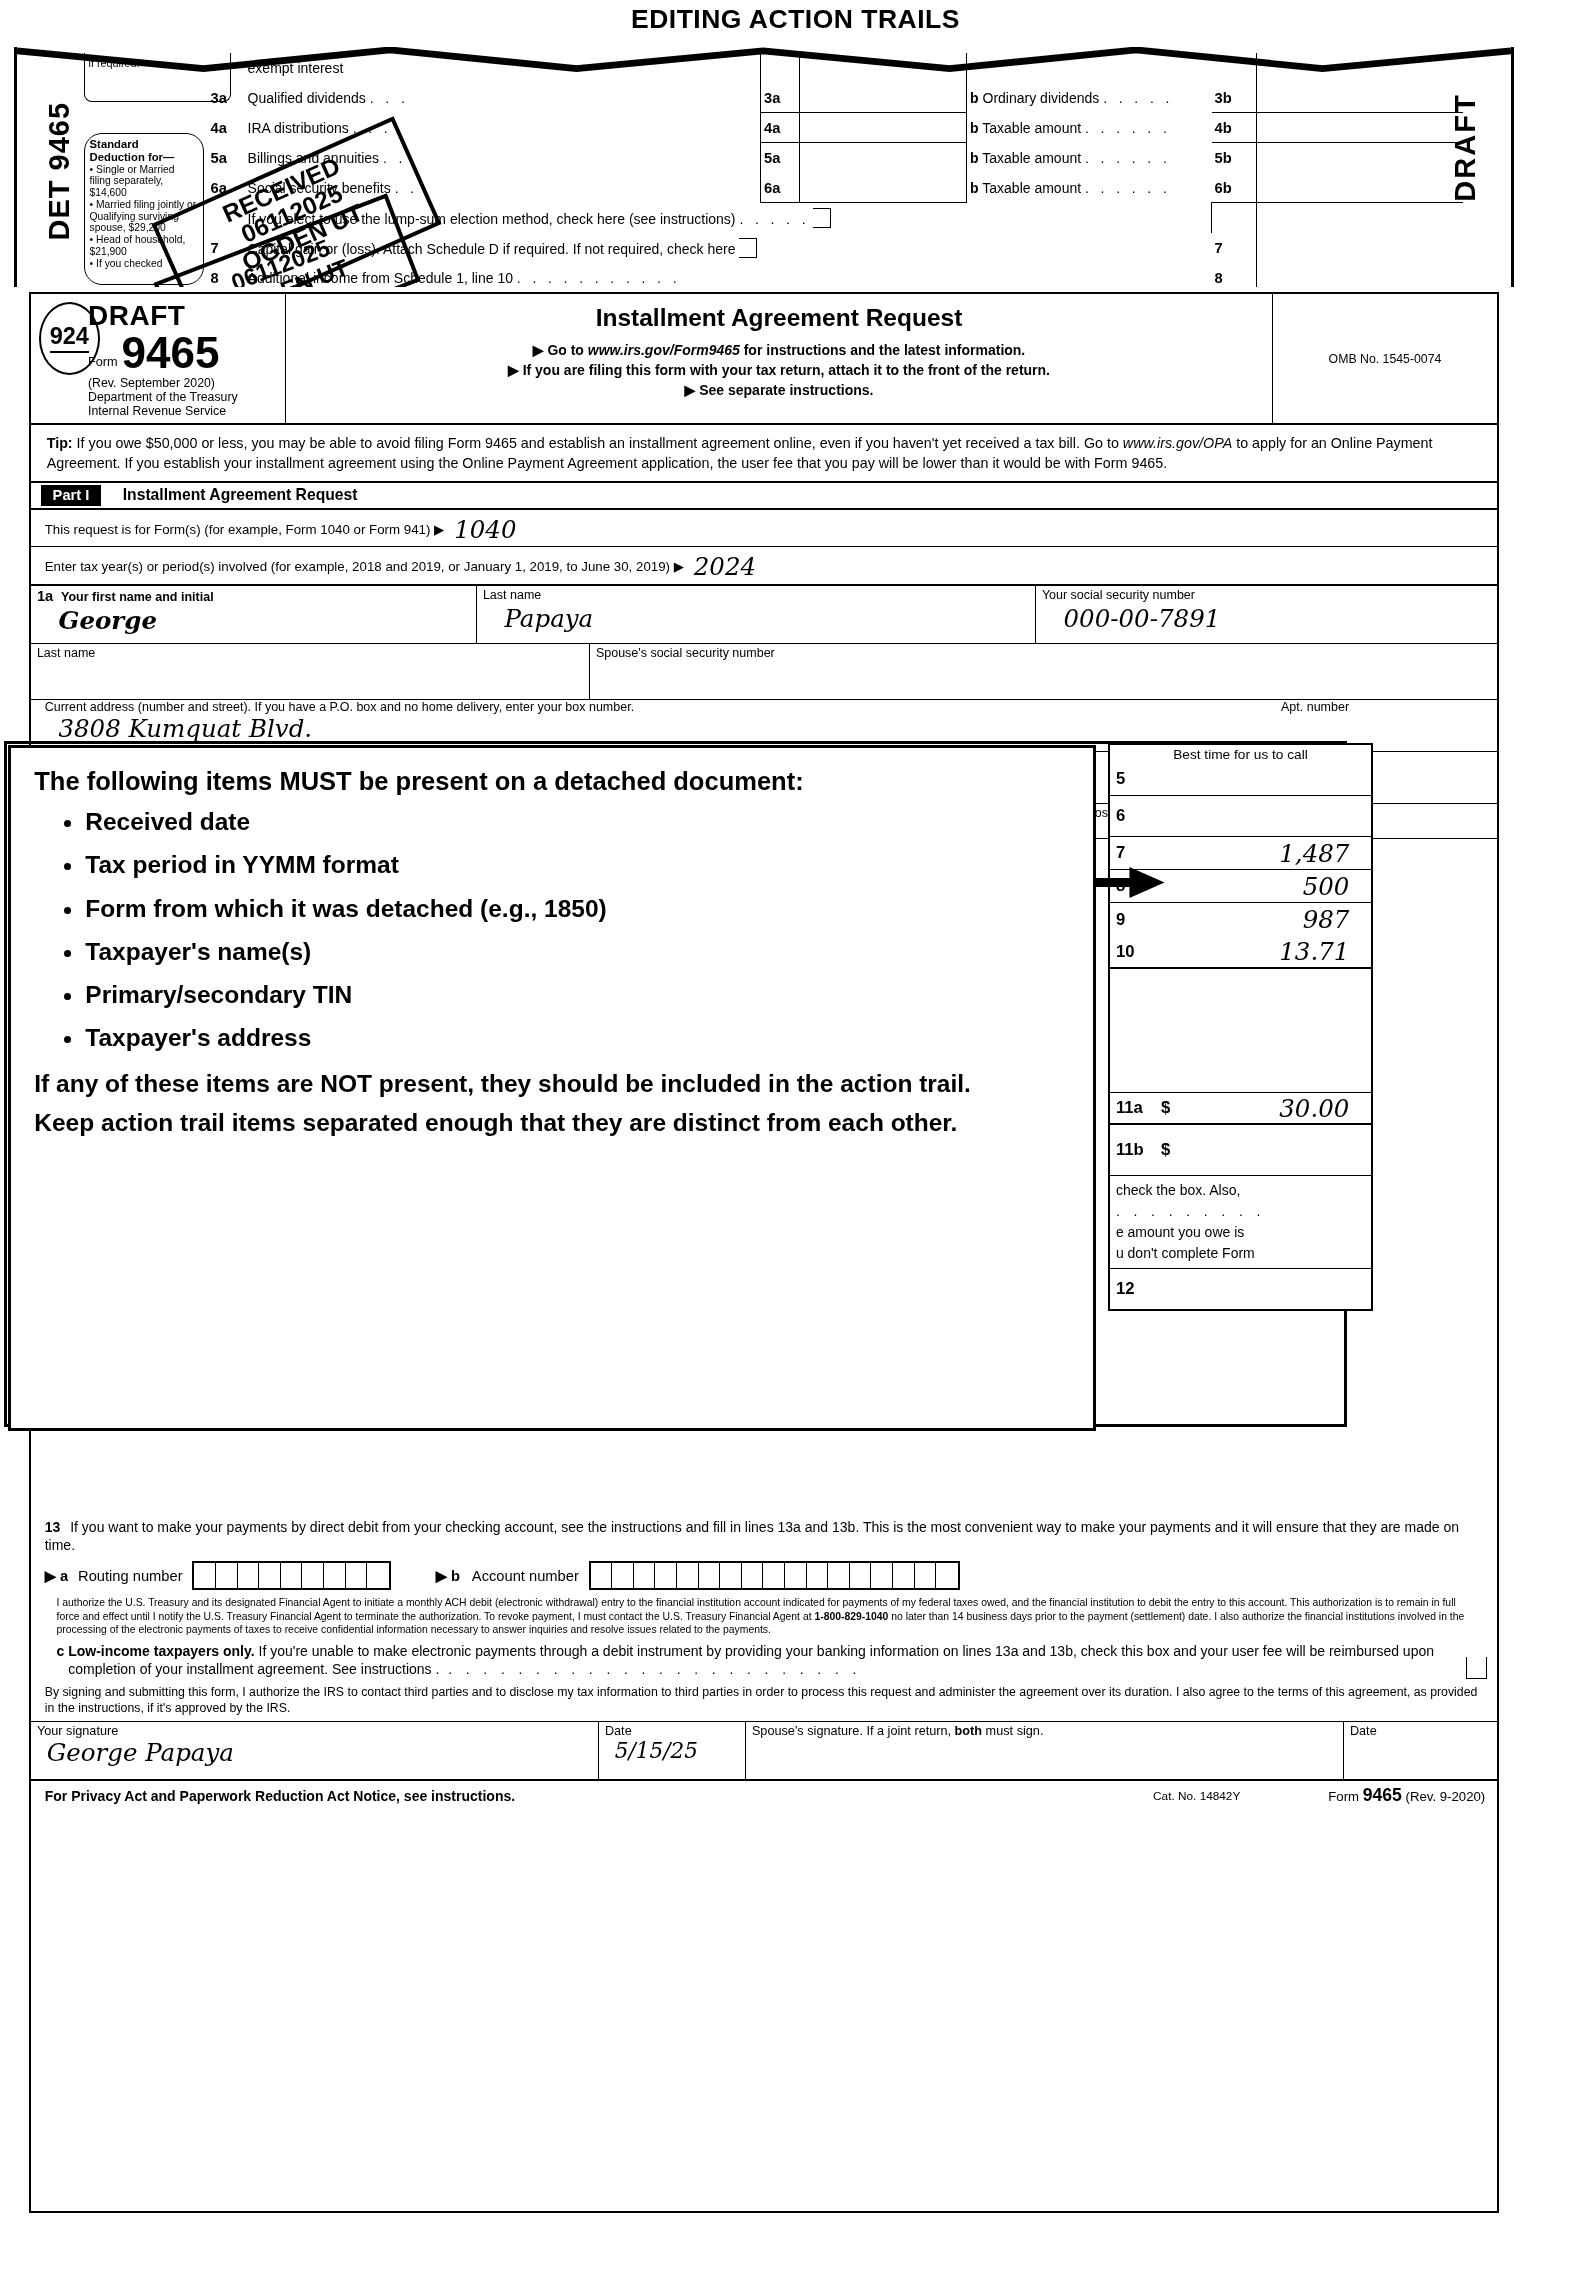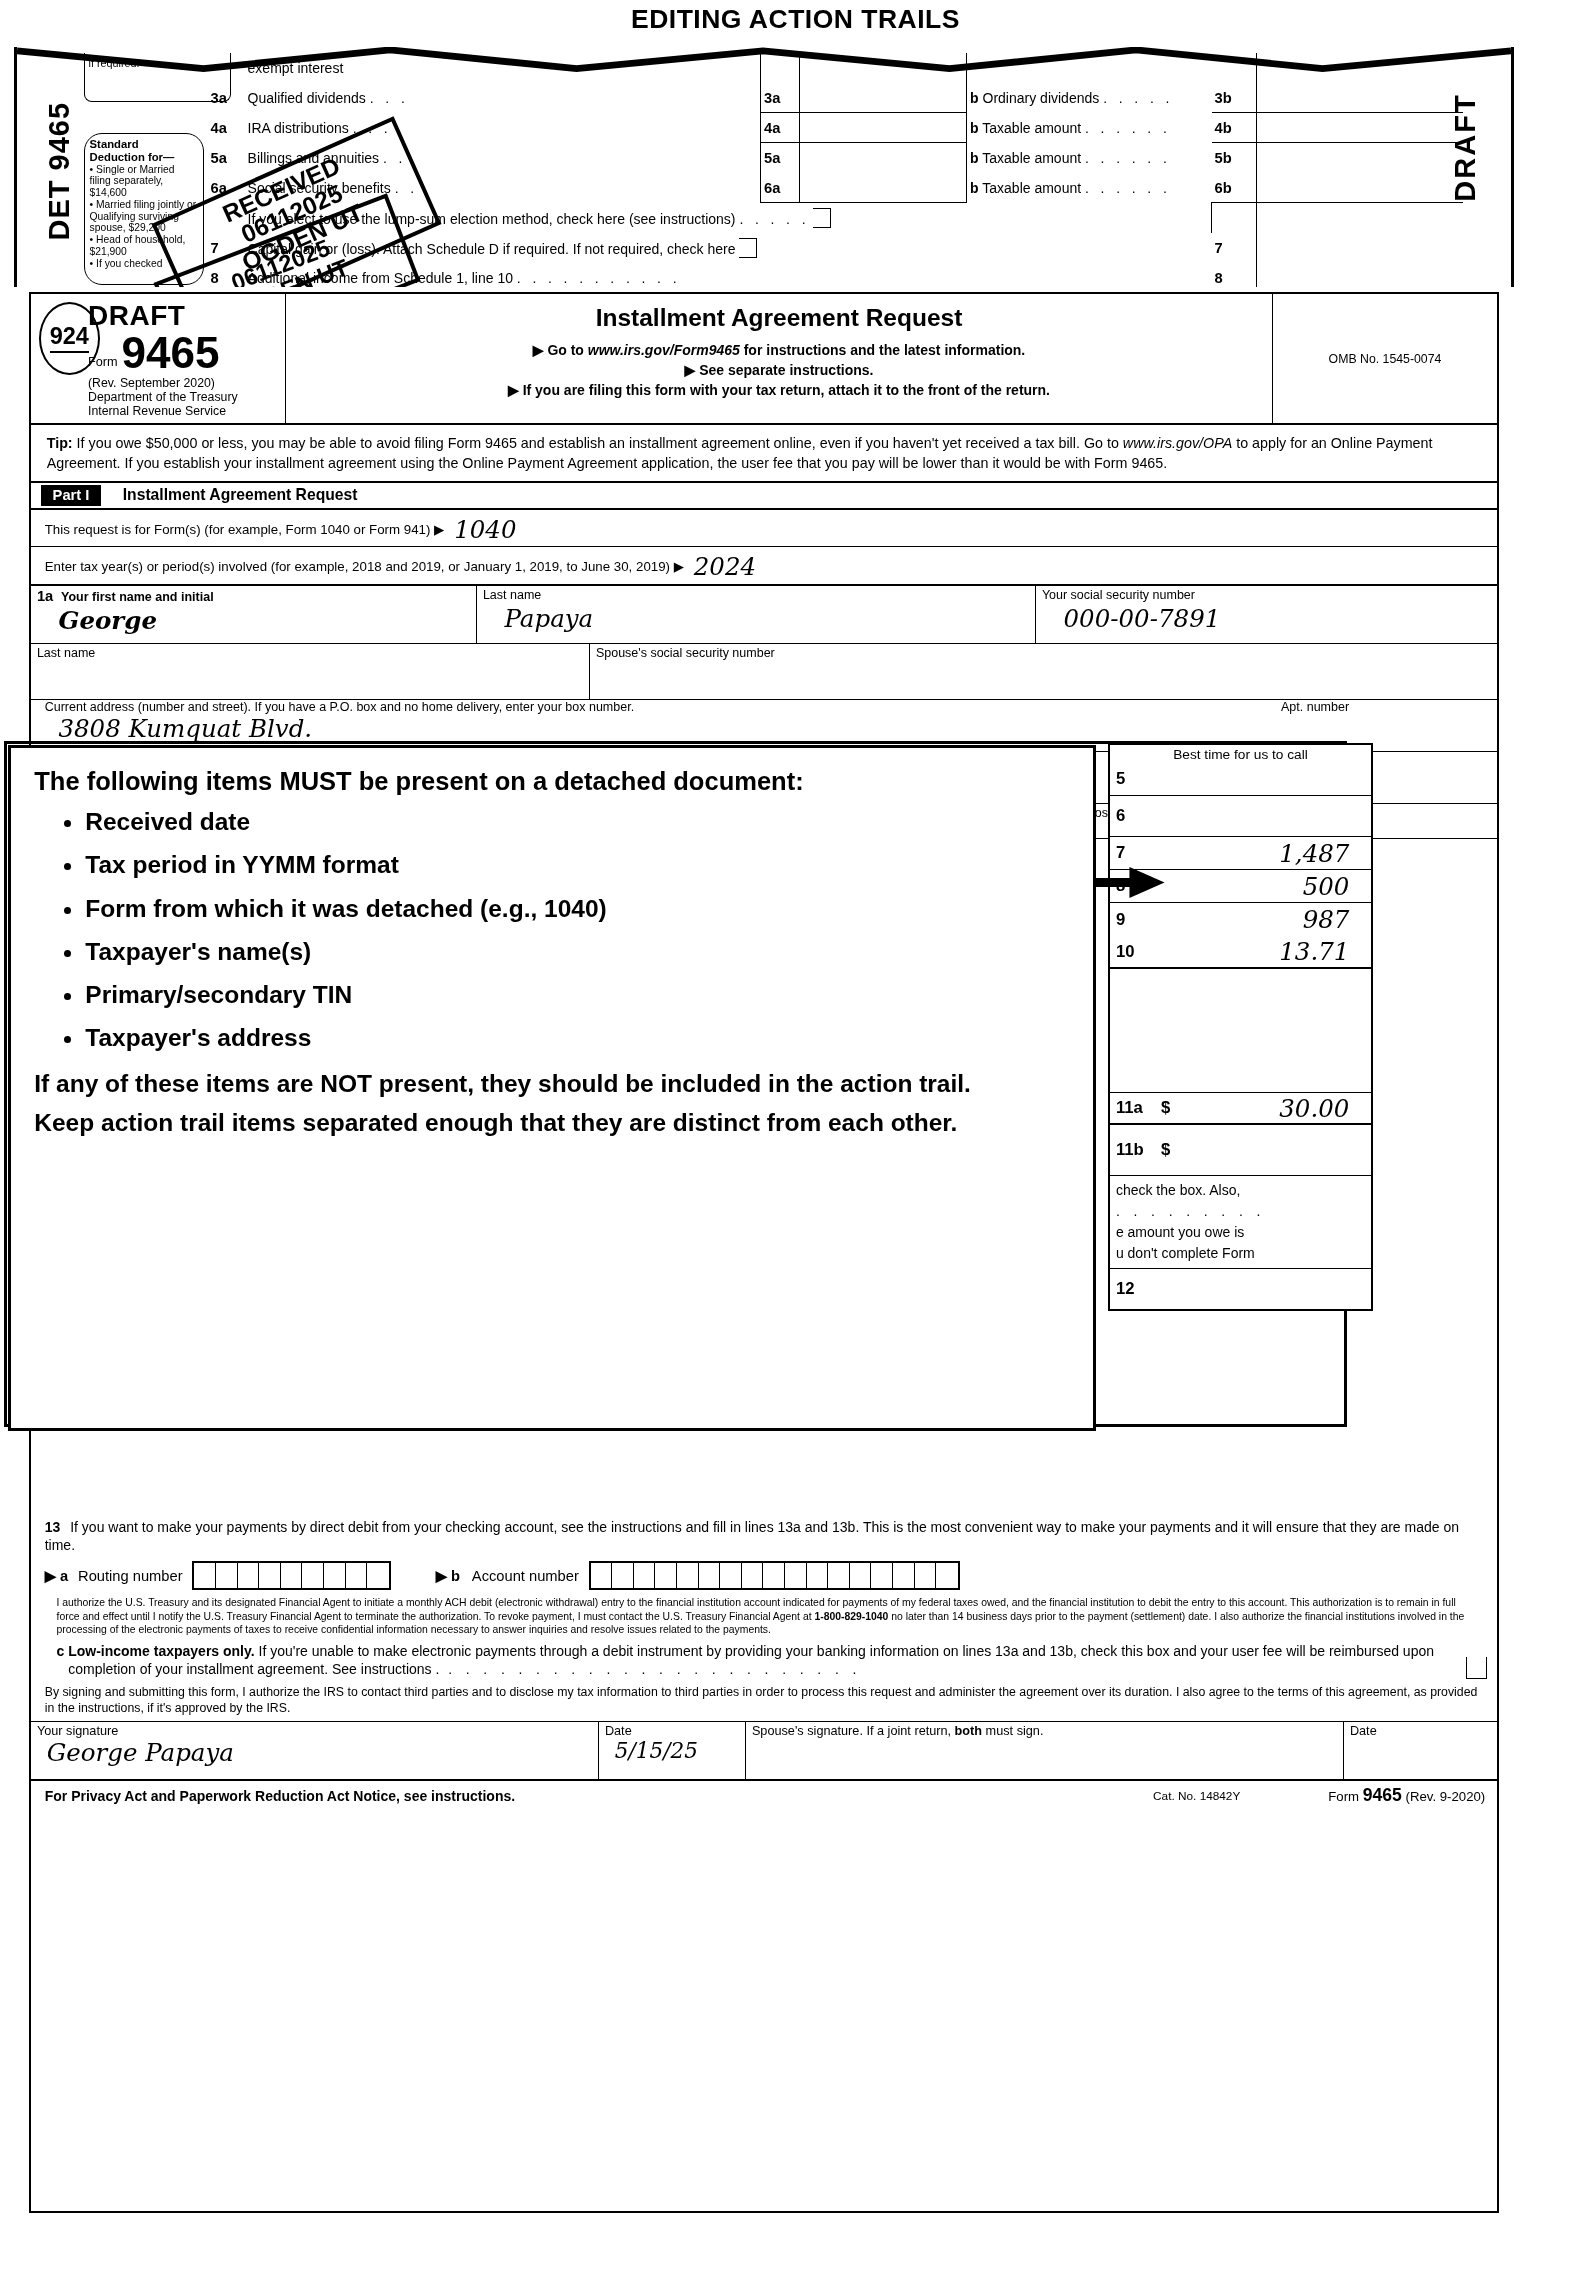--- a/index.html
+++ b/index.html
@@ -361,22 +361,22 @@
       <div class="rev">(Rev. September 2020)</div>
       <div class="dept">Department of the Treasury</div>
       <div class="dept">Internal Revenue Service</div>
     </div>
 
     <div class="hdr-mid">
       <h2>Installment Agreement Request</h2>
       <div class="go">
         <span>▶ Go to </span><i>www.irs.gov/Form9465</i><span> for instructions and the latest information.</span>
       </div>
+      <div class="go">▶ If you are filing this form with your tax return, attach it to the front of the return.</div>
       <div class="go">▶ See separate instructions.</div>
-      <div class="go">▶ If you are filing this form with your tax return, attach it to the front of the return.</div>
     </div>
 
     <div class="hdr-right">OMB No. 1545-0074</div>
   </div>
 
   <div class="tip">
     <b>Tip:</b><span> If you owe $50,000 or less, you may be able to avoid filing Form 9465 and establish an installment agreement online, even if you haven't yet received a tax bill. Go to </span><i>www.irs.gov/OPA</i><span> to apply for an Online Payment Agreement. If you establish your installment agreement using the Online Payment Agreement application, the user fee that you pay will be lower than it would be with Form 9465.</span>
   </div>
 
   <div class="partbar">
@@ -603,21 +603,21 @@
 
 <div id="sidebox">
   <div class="vside">F1040 2412 061125</div>
 </div>
 
 <div id="callout">
   <div class="h">The following items MUST be present on a detached document:</div>
   <ul>
     <li>Received date</li>
     <li>Tax period in YYMM format</li>
-    <li>Form from which it was detached (e.g., 1040)</li>
+    <li>Form from which it was detached (e.g., 1850)</li>
     <li>Taxpayer's name(s)</li>
     <li>Primary/secondary TIN</li>
     <li>Taxpayer's address</li>
   </ul>
   <div class="p">If any of these items are NOT present, they should be included in the action trail.</div>
   <div class="p">Keep action trail items separated enough that they are distinct from each other.</div>
 </div>
 
 <svg class="arrow" style="left:157px;top:867px;width:127px;height:39px;z-index:35" viewBox="0 0 130 40">
   <path d="M0,20 L95,20" stroke="#000" stroke-width="9" fill="none"></path>

